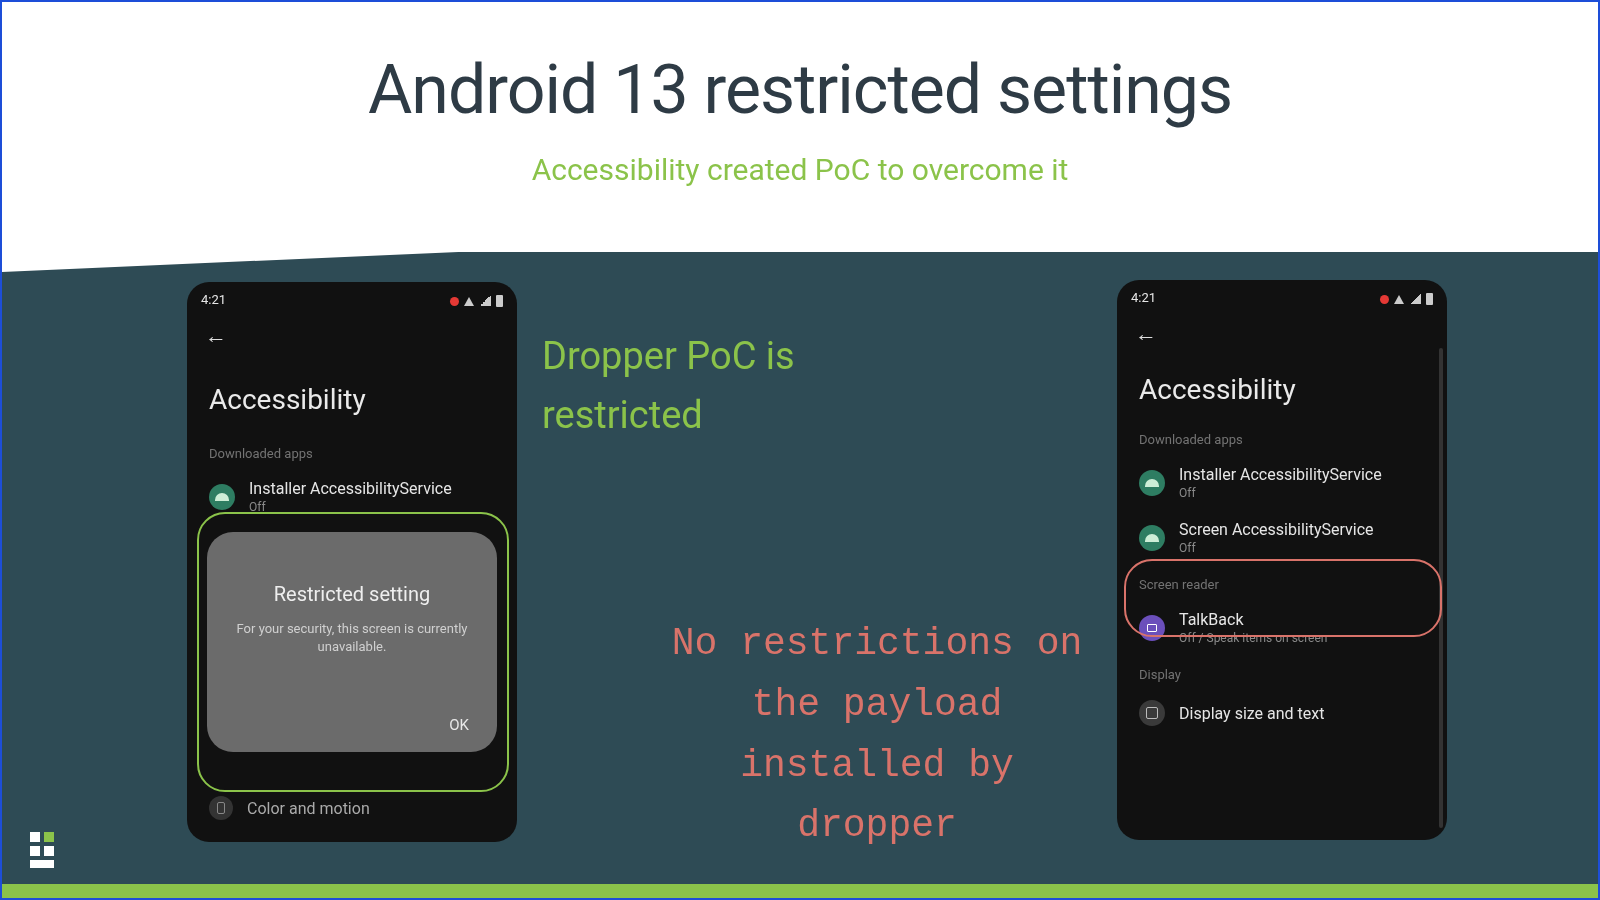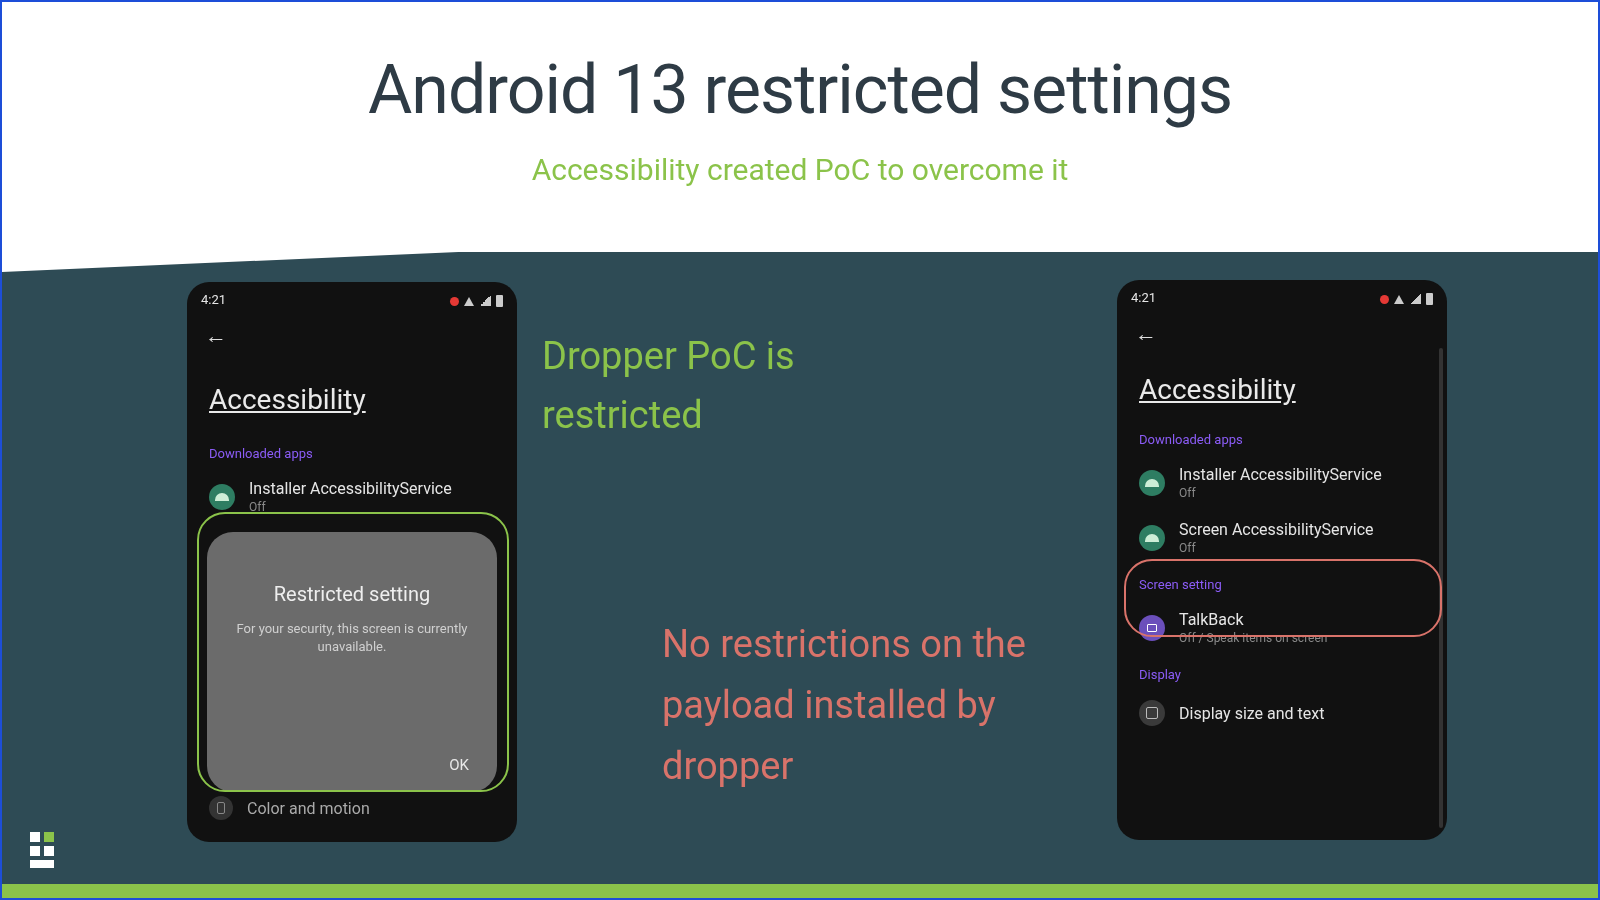--- a/index.html
+++ b/index.html
@@ -17,51 +17,51 @@
   .dark-bg {
     position: absolute; left: 0; right: 0; bottom: 0; top: 200px;
     background: #2e4b55;
     clip-path: polygon(0 70px, 100% 0, 100% 100%, 0 100%);
   }
   .green-bar {
     position: absolute; left: 0; right: 0; bottom: 0; height: 14px; background: #8bc34a;
   }
   
   .cap-green { position: absolute; color: #8bc34a; font-size: 38px; line-height: 1.55; }
-  .cap-red { position: absolute; color: #d9736a; font-size: 38px; line-height: 1.6; text-align: left; }
+  .cap-red { position: absolute; color: #d9736a; font-size: 38px; line-height: 1.6; text-align: center; font-family: Liberation Mono, monospace; }
   
   .phone {
     position: absolute; width: 330px; height: 560px; background: #111;
     border-radius: 22px; overflow: hidden; color: #e6e6e6;
     font-family: Roboto, sans-serif;
   }
   .phone.left { left: 185px; top: 280px; }
   .phone.right { left: 1115px; top: 278px; }
   .statusbar { display:flex; justify-content:space-between; align-items:flex-end; padding: 10px 14px 6px; font-size: 13px; }
   .sb-time { }
   .sb-icons { display:flex; gap:5px; align-items:center; }
   .dot-red { width:9px; height:9px; background:#e53935; border-radius:50%; }
   .tri { width:0;height:0;border-left:5px solid transparent;border-right:5px solid transparent;border-bottom:9px solid #ccc; transform: rotate(0deg);}
   .sig { width:12px;height:10px; background: linear-gradient(135deg, transparent 50%, #ccc 50%); }
   .batt { width:7px;height:12px; background:#ccc; border-radius:1px; position:relative;}
   .back-arrow { padding: 10px 18px 8px; font-size: 22px; color:#ddd; }
-  .a11y-title { font-size: 28px; padding: 26px 22px 18px; font-weight: 400; color:#eaeaea;text-decoration:underline; }
+  .a11y-title { font-size: 28px; padding: 26px 22px 18px; font-weight: 400; color:#eaeaea; }
   .phone.right .a11y-title { padding: 18px 22px 14px; }
-  .section-hdr { font-size: 13px; color:#8b5cf6; padding: 12px 22px 8px; }
+  .section-hdr { font-size: 13px; color:#737373; padding: 12px 22px 8px; }
   .list-item { display:flex; align-items:center; padding: 10px 22px; gap: 14px; }
   .app-icon { width:26px; height:26px; border-radius:50%; background:#2e7d62; display:flex; align-items:center; justify-content:center; flex-shrink:0;}
   .app-icon .android { width:14px; height:8px; border-radius: 8px 8px 0 0; background:#cdeed7; }
   .tb-icon { width:26px; height:26px; border-radius:50%; background:#6b4fbb; display:flex; align-items:center; justify-content:center; flex-shrink:0;}
   .tb-icon .sq { width:10px;height:8px;border:1.5px solid #fff; border-radius:1px;}
   .gray-icon { width:26px;height:26px;border-radius:50%; background:#3a3a3a; display:flex;align-items:center;justify-content:center; flex-shrink:0;}
   .gray-icon .a { width:12px;height:12px; border:1.5px solid #bbb; border-radius:2px;}
   .item-text { display:flex; flex-direction:column; }
   .item-title { font-size: 16px; color:#e6e6e6; }
   .item-sub { font-size: 12px; color:#8a8a8a; margin-top:2px;}
-  .dialog-back { position:absolute; left:20px; right:20px; top:250px; height:260px; background:#6b6b6b; border-radius:26px; padding: 50px 24px 16px; text-align:center; }
+  .dialog-back { position:absolute; left:20px; right:20px; top:250px; height:220px; background:#6b6b6b; border-radius:26px; padding: 50px 24px 16px; text-align:center; }
   .dlg-title { font-size: 20px; color:#eee; margin-bottom:14px;}
   .dlg-body { font-size: 13px; color:#d0d0d0; line-height:1.4;}
   .dlg-ok { position:absolute; bottom:18px; right:28px; font-size:15px; color:#e8e8e8;}
   
   .hl-green { position:absolute; border: 2px solid #8bc34a; border-radius: 28px; }
   .hl-red { position:absolute; border: 2px solid #d9736a; border-radius: 28px; }
   
   .logo { position:absolute; left:26px; bottom:28px; width:44px; height:42px; }
   .logo svg { width:100%; height:100%; }
   .color-motion { display:flex; align-items:center; gap:14px; padding: 14px 22px; position:absolute; bottom:8px; left:0;}
@@ -146,21 +146,21 @@
     <div class="list-item">
       <div class="app-icon">
           <div class="android"></div>
         </div>
       <div class="item-text">
         <span class="item-title">Screen AccessibilityService</span>
         <span class="item-sub">Off</span>
       </div>
     </div>
 
-    <div class="section-hdr">Screen setting</div>
+    <div class="section-hdr">Screen reader</div>
     <div class="list-item">
       <div class="tb-icon">
           <div class="sq"></div>
         </div>
       <div class="item-text">
         <span class="item-title">TalkBack</span>
         <span class="item-sub">Off / Speak items on screen</span>
       </div>
     </div>
 

